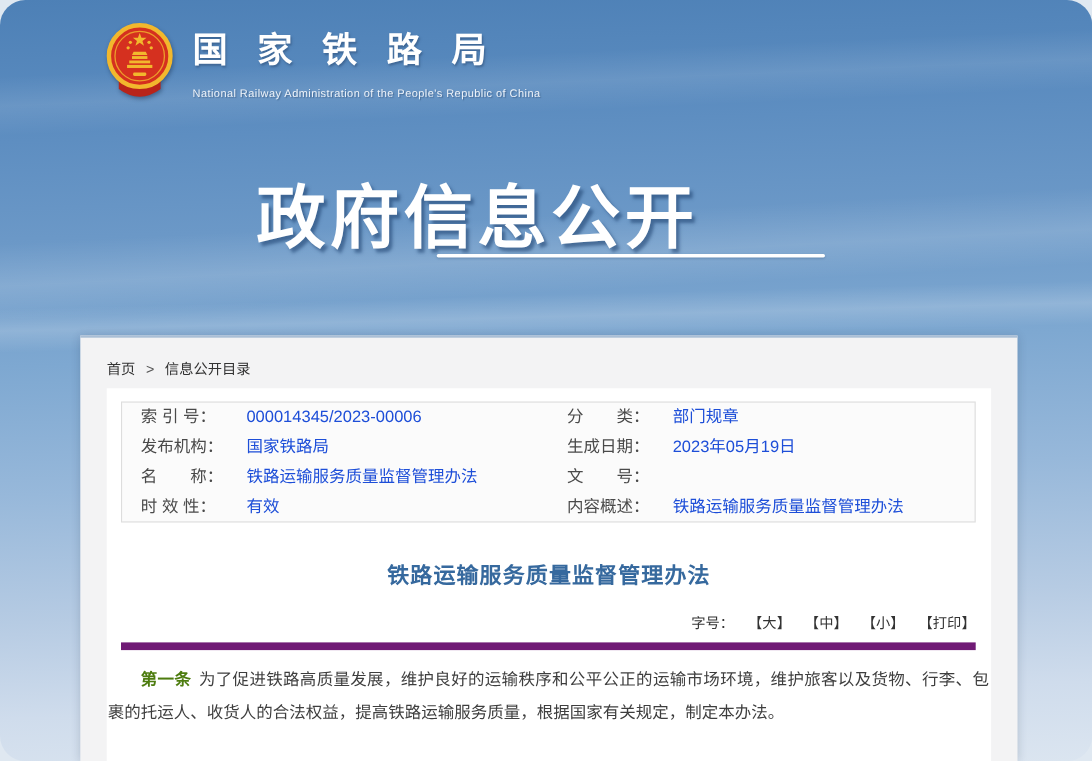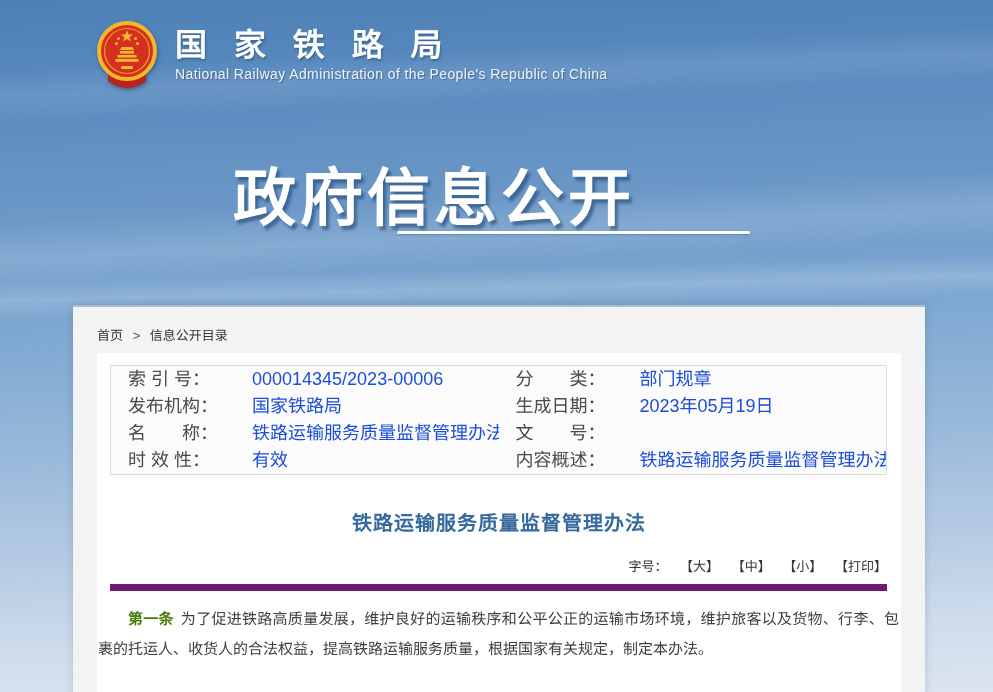--- a/index.html
+++ b/index.html
@@ -6,40 +6,41 @@
   body{
     font-family:"Liberation Sans","DejaVu Sans",sans-serif;
     width:993px;height:692px;overflow:hidden;background:#dfe8f1;
   }
   .stage{
     position:relative;width:993px;height:692px;overflow:hidden;
     background:linear-gradient(178deg,
       #4d80b6 0%, #5a8bbf 14%, #6b98c7 30%,
       #7ea8d1 46%, #97b8da 62%, #b6cbe3 78%,
       #cfdcec 90%, #dbe5f0 100%);
+    border-radius:23px;
   }
   
   .cloud{position:absolute;left:-40px;right:-40px;pointer-events:none;}
   .cloud-1{top:48px;height:54px;transform:rotate(-2.5deg);
     background:linear-gradient(180deg,rgba(255,255,255,0) 0%,rgba(255,255,255,.10) 50%,rgba(255,255,255,0) 100%);}
   .cloud-2{top:196px;height:70px;transform:rotate(-3deg);
     background:linear-gradient(180deg,rgba(255,255,255,0) 0%,rgba(255,255,255,.14) 55%,rgba(255,255,255,0) 100%);}
   .cloud-3{top:268px;height:40px;transform:rotate(-1.5deg);
     background:linear-gradient(180deg,rgba(255,255,255,0) 0%,rgba(255,255,255,.18) 50%,rgba(255,255,255,0) 100%);}
 
   
   .site-header{position:absolute;left:95px;top:20px;display:flex;align-items:flex-start;cursor:pointer;}
   .emblem{width:64px;height:76px;filter:drop-shadow(1px 2px 2px rgba(20,40,70,.45));flex:0 0 auto;}
   .agency{margin-left:16px;padding-top:8px;}
   .agency-cn{
     color:#fff;font-size:32px;font-weight:bold;letter-spacing:9px;line-height:1.1;
     text-shadow:1px 2px 2px rgba(40,70,110,.5);white-space:nowrap;
   }
   .agency-en{
-    color:#eef3f9;font-size:14px;letter-spacing:.4px;margin-top:3px;
+    color:#eef3f9;font-size:10px;letter-spacing:.4px;margin-top:17px;
     text-shadow:1px 1px 1px rgba(40,70,110,.5);white-space:nowrap;
   }
 
   
   .banner-title{
     position:absolute;left:233px;top:147px;
     color:#fff;font-size:63px;font-weight:bold;letter-spacing:4px;white-space:nowrap;
     text-shadow:3px 4px 3px rgba(25,60,105,.55);
   }
   .banner-underline{
@@ -62,22 +63,22 @@
   .content-box{
     margin:0 24px;background:#fff;height:342px;overflow:hidden;
   }
 
   
   .meta-table{
     margin:12px 14px 0 13px;border:1px solid #ddd;background:#fbfbfb;
     display:grid;grid-template-columns:1fr 1fr;
   }
   .meta-cell{
-    padding:4px 12px 4px 17px;font-size:18px;color:#474747;line-height:19px;
-    white-space:nowrap;overflow:hidden;display:flex;gap:28px;
+    padding:4px 12px 4px 17px;font-size:15px;color:#474747;line-height:19px;
+    white-space:nowrap;overflow:hidden;display:flex;
   }
   .meta-label{flex:0 0 96px;color:#4a4a4a;}
   .meta-value{color:#1d4ed8;}
 
   
   .doc-title{
     margin-top:32px;text-align:center;color:#36699e;
     font-size:20px;font-weight:bold;letter-spacing:1px;
   }
   .toolbar{

